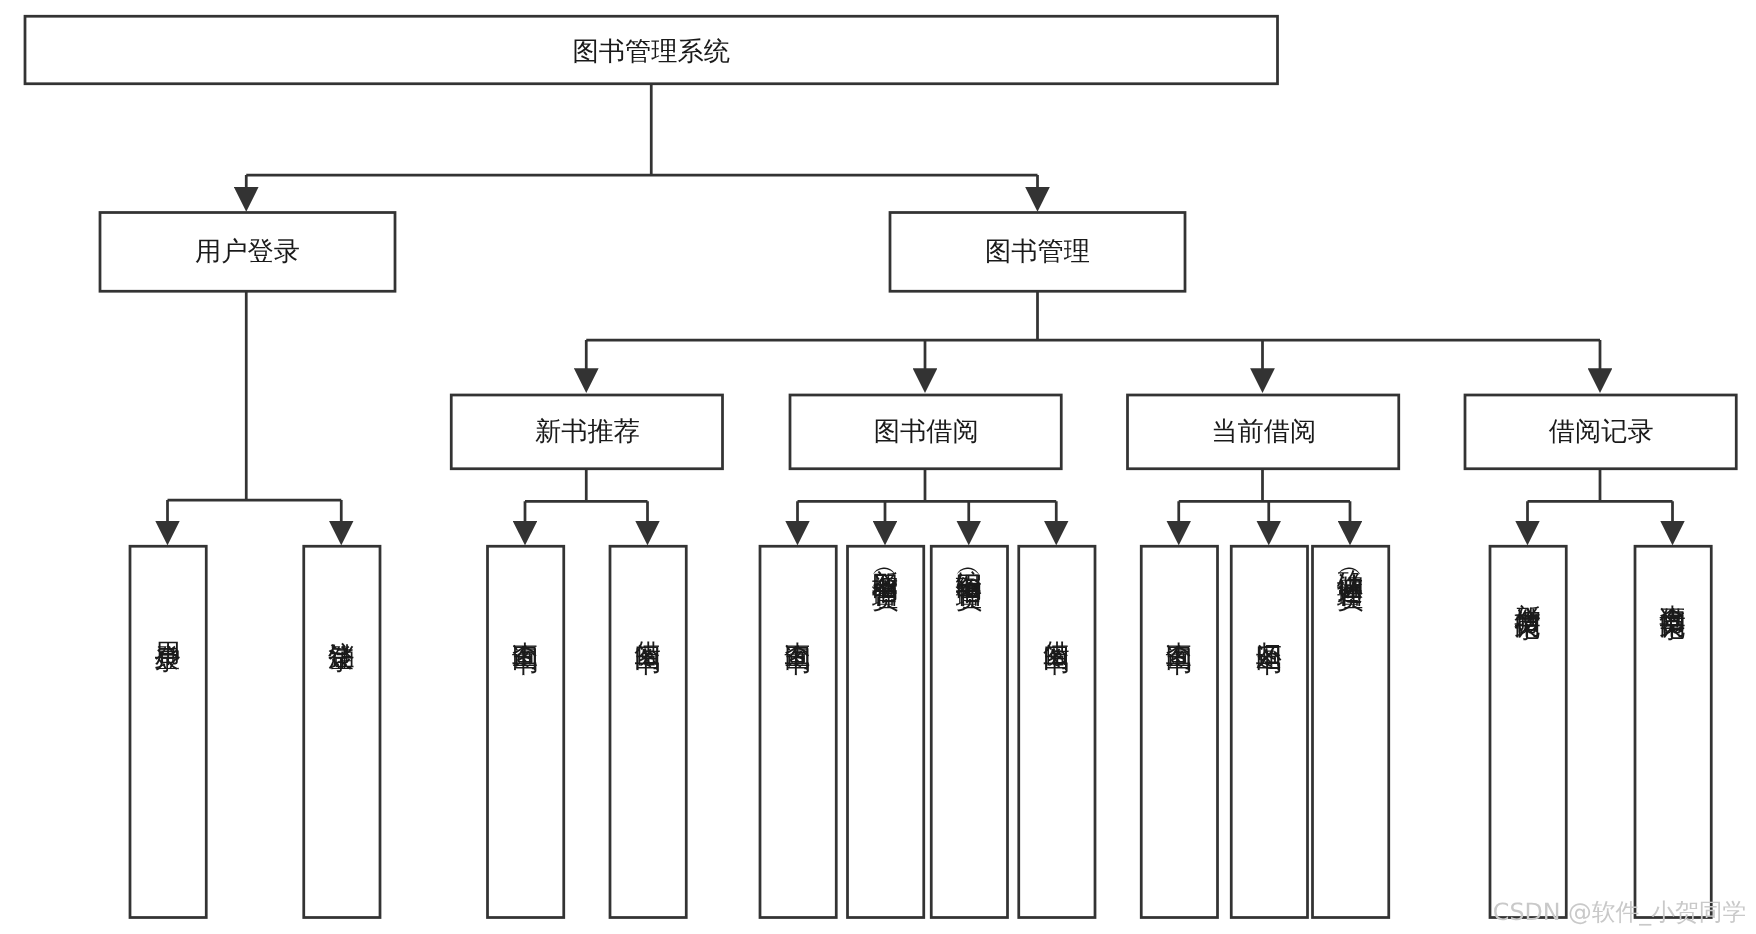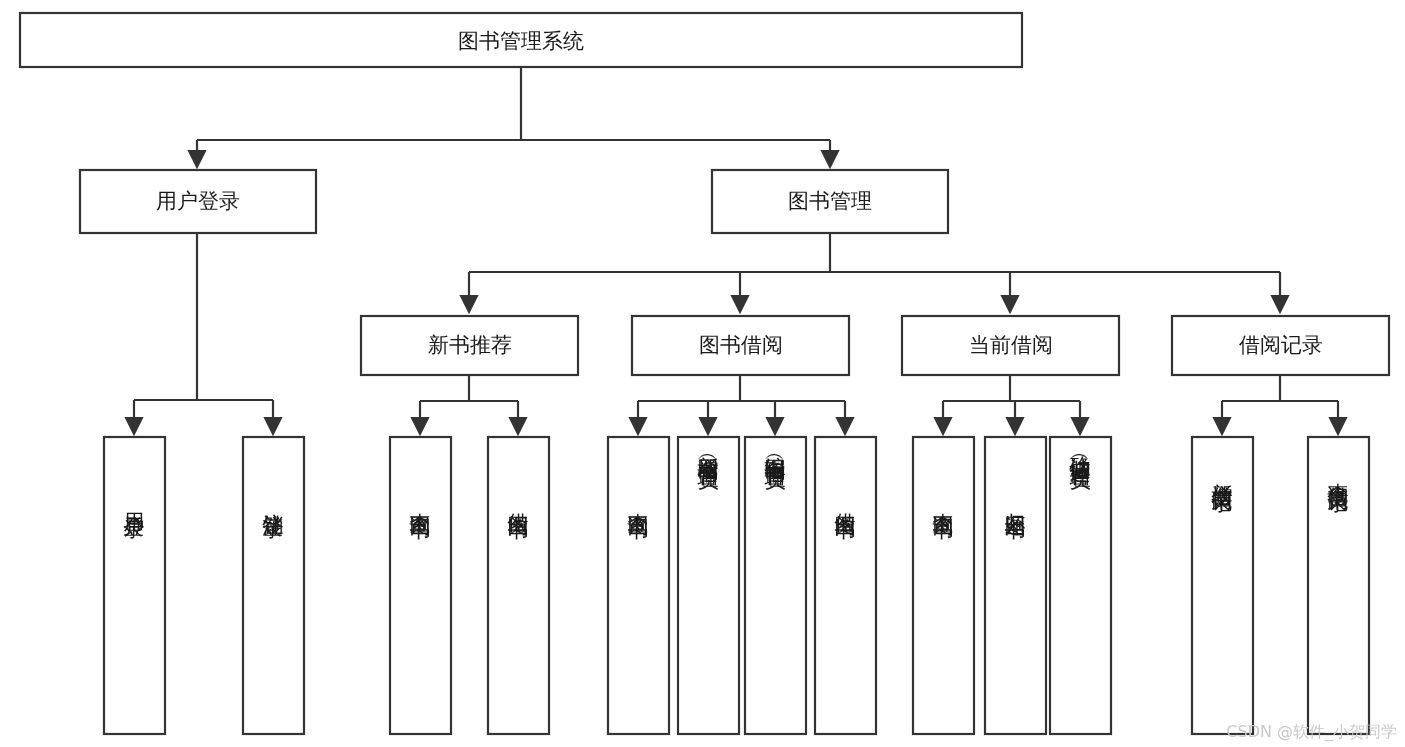--- a/index.html
+++ b/index.html
@@ -47,21 +47,21 @@
   }
   .arrow-head {
     fill: #333333;
     stroke: none;
   }
   .watermark {
     position: absolute;
     right: 8px;
     bottom: 4px;
     font-family: "DejaVu Sans", "Liberation Sans", sans-serif;
-    font-size: 16px;
+    font-size: 19px;
     color: #c9c9c9;
     white-space: nowrap;
     pointer-events: none;
   }
 </style>
 </head>
 <body>
 
 <svg id="diagram" viewBox="0 0 1405 747" xmlns="http://www.w3.org/2000/svg">
 

